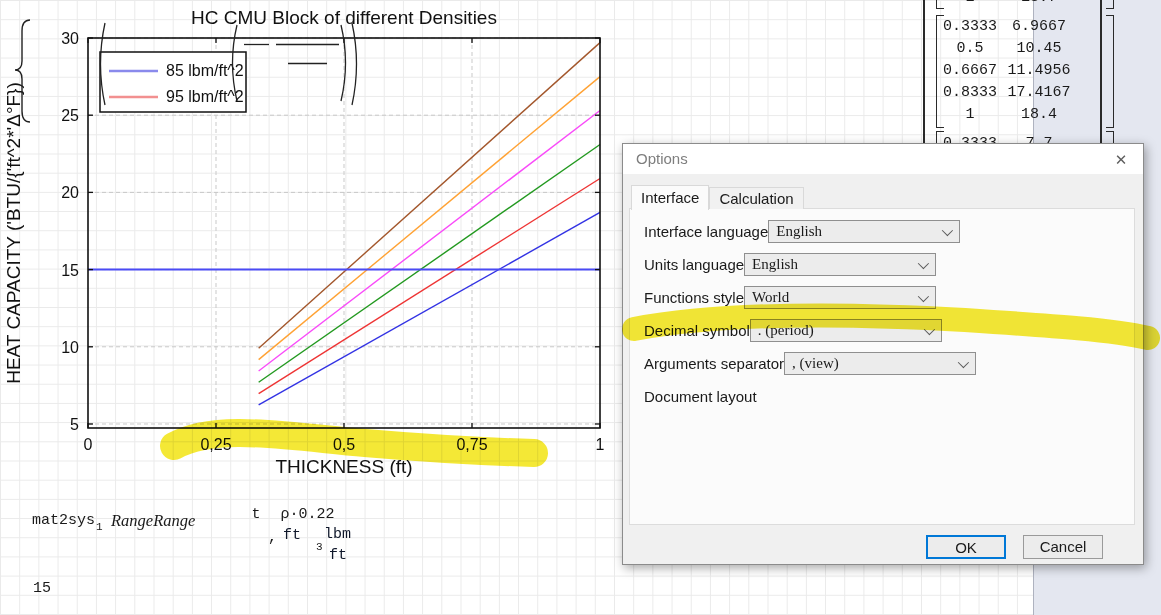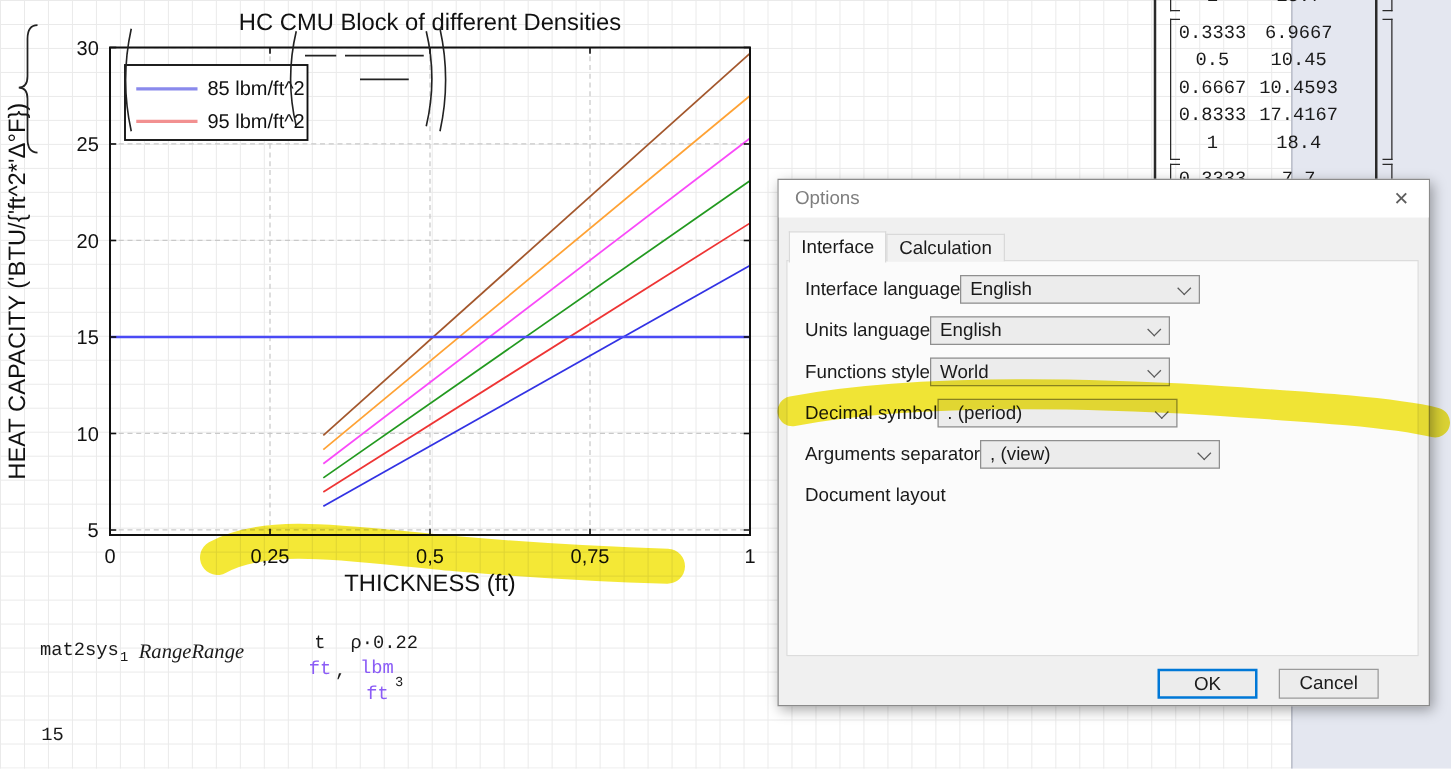--- a/index.html
+++ b/index.html
@@ -30,21 +30,21 @@
   .brk-r{right:0;border:1.6px solid #2a2a2a;border-left:none;}
   .m-rows{position:absolute;left:4px;right:8px;}
   .mrow{display:flex;height:22px;line-height:22px;}
   .mrow .c1{width:60px;text-align:center;}
   .mrow .c2{width:78px;text-align:center;}
 
   
   #formula{position:absolute;left:0;top:0;z-index:2;font-family:"Liberation Mono","DejaVu Sans Mono",monospace;
            font-size:15px;color:#1a1a1a;}
   #formula .t{position:absolute;white-space:pre;}
-  #formula .unit{color:#8b5cf6;}
+  #formula .unit{color:#0f172a;margin-left:36px;}
   #formula .small{font-size:11px;}
   #formula .fn{font-family:"Liberation Serif",serif;font-style:italic;font-size:16.5px;}
   #formula-svg{position:absolute;left:0;top:0;}
 
   
   .dialog{position:absolute;left:622px;top:143px;width:522px;height:422px;z-index:5;
     background:#f0f0f0;border:1px solid #8b8b8b;box-sizing:border-box;
     box-shadow:2px 3px 10px rgba(0,0,0,0.35);font-size:15px;color:#1a1a1a;}
   .dlg-titlebar{position:absolute;left:0;top:0;right:0;height:30px;background:#ffffff;}
   .dlg-title{position:absolute;left:13px;top:6px;color:#7e7e7e;font-size:15px;}
@@ -53,21 +53,21 @@
   .tabs{position:absolute;left:8px;top:41px;display:flex;align-items:flex-end;z-index:2;}
   .tab{border:1px solid #d9d9d9;border-bottom:none;padding:0 9px;background:#f1f1f1;
        height:21px;line-height:21px;}
   .tab.active{background:#fbfbfb;height:24px;line-height:24px;margin-bottom:-1px;}
   .tab-panel{position:absolute;left:6px;top:64px;width:506px;height:317px;background:#fbfbfb;
     border:1px solid #dcdcdc;box-sizing:border-box;padding:6px 16px 0 14px;}
   .opt-row{height:33px;display:flex;align-items:center;justify-content:flex-start;}
   .opt-label{color:#1a1a1a;}
   .combo{width:192px;height:23px;background:#ececec;border:1px solid #8f8f8f;box-sizing:border-box;
     display:flex;align-items:center;justify-content:space-between;padding:0 9px 0 7px;}
-  .combo-val{line-height:21px;}
+  .combo-val{line-height:21px;font-family:Liberation Serif, serif;}
   .chev{width:7px;height:7px;border-right:1.4px solid #5a5a5a;border-bottom:1.4px solid #5a5a5a;
     transform:rotate(45deg) translateY(-2px);}
   .btn{position:absolute;top:391px;width:80px;height:24px;text-align:center;line-height:22px;
     background:#ececec;box-sizing:border-box;}
   .btn-ok{left:303px;border:2px solid #0078d7;}
   .btn-cancel{left:400px;border:1px solid #9a9a9a;}
 
   
   #hl-svg{position:absolute;left:0;top:0;z-index:6;pointer-events:none;mix-blend-mode:multiply;}
 </style>
@@ -158,21 +158,21 @@
         <div class="mrow">
           <span class="c1">0.3333</span>
           <span class="c2">6.9667</span>
         </div>
         <div class="mrow">
           <span class="c1">0.5</span>
           <span class="c2">10.45</span>
         </div>
         <div class="mrow">
           <span class="c1">0.6667</span>
-          <span class="c2">10.4593</span>
+          <span class="c2">11.4956</span>
         </div>
         <div class="mrow">
           <span class="c1">0.8333</span>
           <span class="c2">17.4167</span>
         </div>
         <div class="mrow">
           <span class="c1">1</span>
           <span class="c2">18.4</span>
         </div>
       </div>

